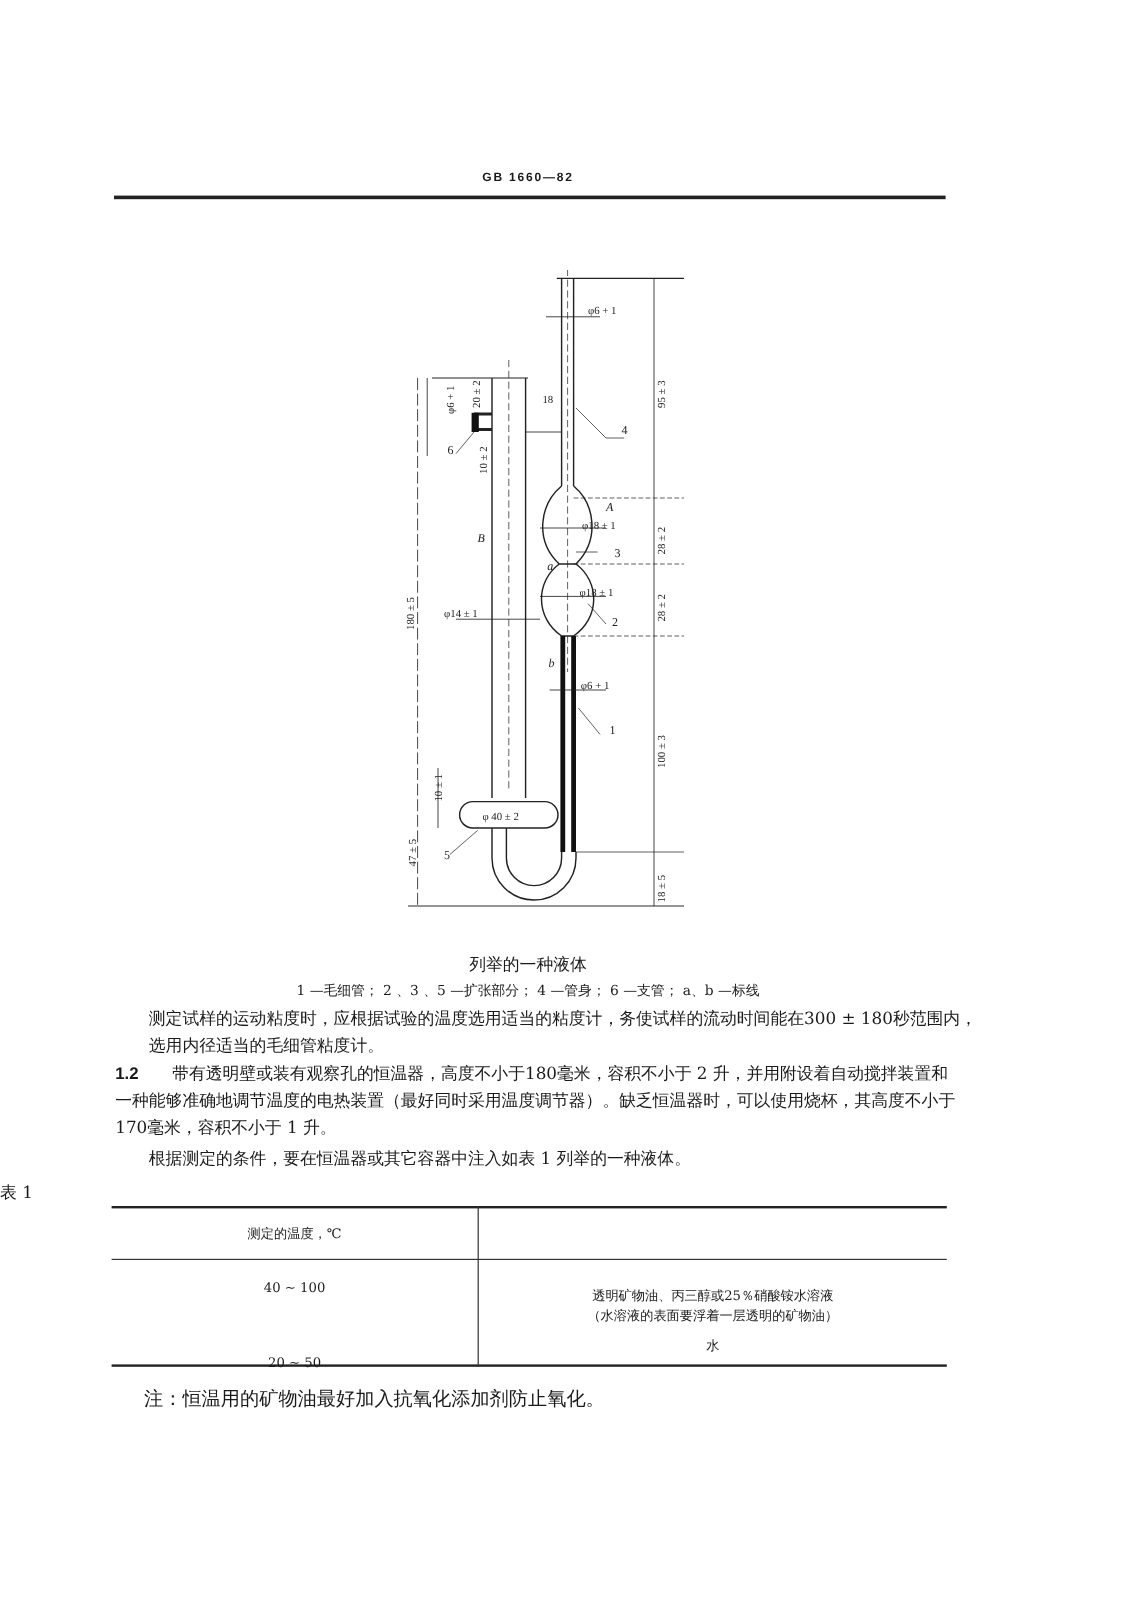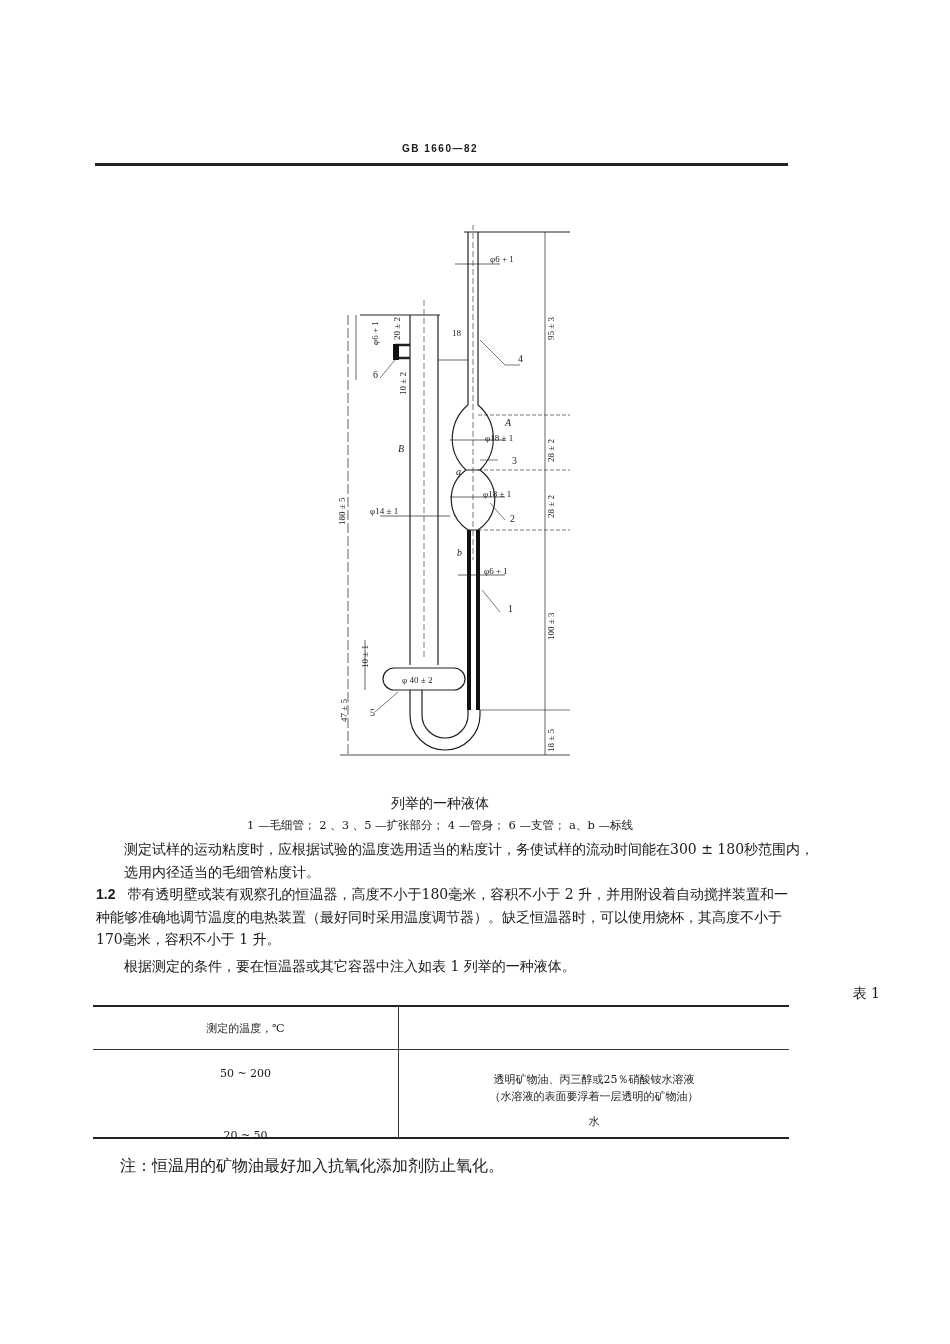--- a/index.html
+++ b/index.html
@@ -9,22 +9,22 @@
          font-family:"Liberation Sans","DejaVu Sans",sans-serif; font-weight:bold; font-size:10px; letter-spacing:1.5px; }
   .header-rule { position:absolute; left:95px; width:693px; top:163px; height:3px; background:#222; }
   .figure { position:absolute; left:330px; top:225px; width:270px; height:540px; }
   .fig-caption { position:absolute; left:0; width:880px; top:795px; text-align:center; font-size:14px; }
   .fig-legend { position:absolute; left:0; width:880px; top:818px; text-align:center; font-size:11.5px; }
   .para { position:absolute; left:96px; width:700px; font-size:14px; line-height:22.5px; }
   .p1 { top:838px; }
   .p2 { top:883px; }
   .p3 { top:955px; }
   .indent { padding-left:28px; }
-  .secnum { font-family:"Liberation Sans","DejaVu Sans",sans-serif; font-weight:bold; margin-right:12px; }
-  .table-title { position:absolute; left:0; width:880px; top:985px; text-align:right; font-size:14px; }
+  .secnum { font-family:"Liberation Sans","DejaVu Sans",sans-serif; font-weight:bold; margin-right:28px; }
+  .table-title { position:absolute; left:0; width:880px; top:985px; text-align:left; font-size:14px; }
   .tbl { position:absolute; left:93px; width:696px; top:1005px; height:134px; }
   .tbl .rule-top { position:absolute; left:0; right:0; top:0; height:2px; background:#222; }
   .tbl .rule-mid { position:absolute; left:0; right:0; top:44px; height:1px; background:#333; }
   .tbl .rule-bot { position:absolute; left:0; right:0; top:132px; height:2px; background:#222; }
   .tbl .vline { position:absolute; left:305px; top:0; height:134px; width:1px; background:#333; }
   .tbl .cell { position:absolute; font-size:11px; text-align:center; }
   .h1 { left:0; width:305px; top:16px; }
   .h2 { left:306px; width:390px; top:16px; letter-spacing:6px; }
   .r1c1 { left:0; width:305px; top:62px; }
   .r1c2 { left:306px; width:390px; top:66px; line-height:17px; }
@@ -136,21 +136,21 @@
 <div class="para p2"><span class="secnum">1.2</span><span>带有透明壁或装有观察孔的恒温器，高度不小于180毫米，容积不小于 2 升，并用附设着自动搅拌装置和一种能够准确地调节温度的电热装置（最好同时采用温度调节器）。缺乏恒温器时，可以使用烧杯，其高度不小于170毫米，容积不小于 1 升。</span></div>
 <div class="para p3 indent">根据测定的条件，要在恒温器或其它容器中注入如表 1 列举的一种液体。</div>
 
 <div class="table-title">表 1</div>
 <div class="tbl">
   <div class="rule-top"></div>
   <div class="rule-mid"></div>
   <div class="rule-bot"></div>
   <div class="vline"></div>
   <div class="cell h1">测定的温度，℃</div>
-  <div class="cell r1c1">50 ~ 200</div>
+  <div class="cell r1c1">40 ~ 100</div>
   <div class="cell r1c2">
     <div>透明矿物油、丙三醇或25％硝酸铵水溶液</div>
     <div>（水溶液的表面要浮着一层透明的矿物油）</div>
   </div>
   <div class="cell r2c1">20 ~ 50</div>
   <div class="cell r2c2">水</div>
 </div>
 
 <div class="note">注：恒温用的矿物油最好加入抗氧化添加剂防止氧化。</div>
 

